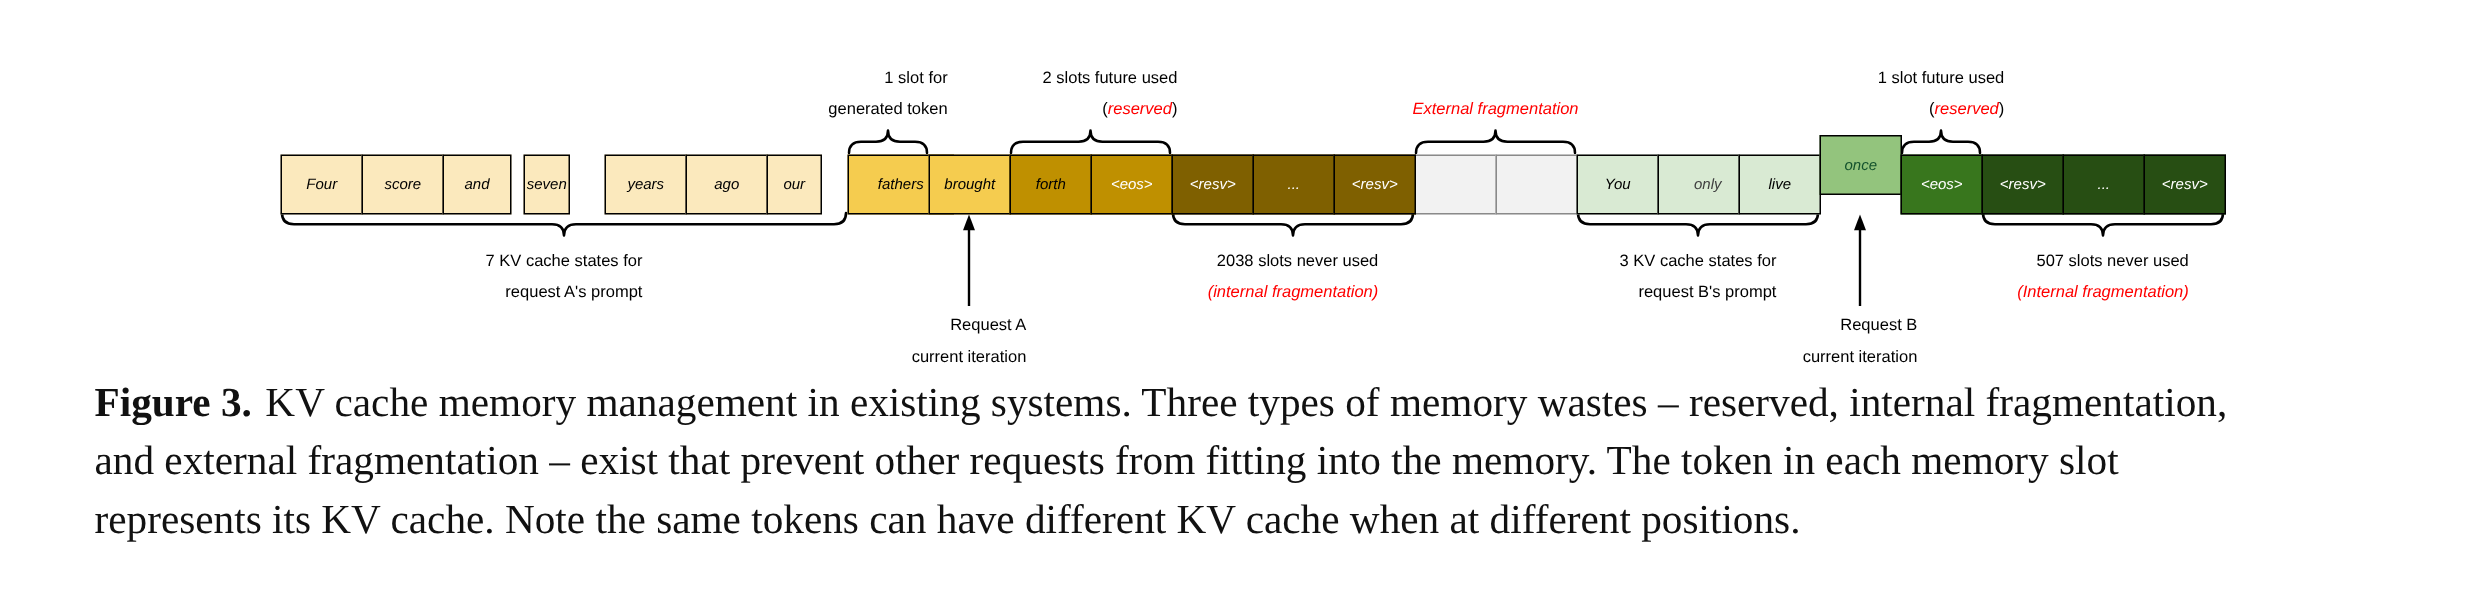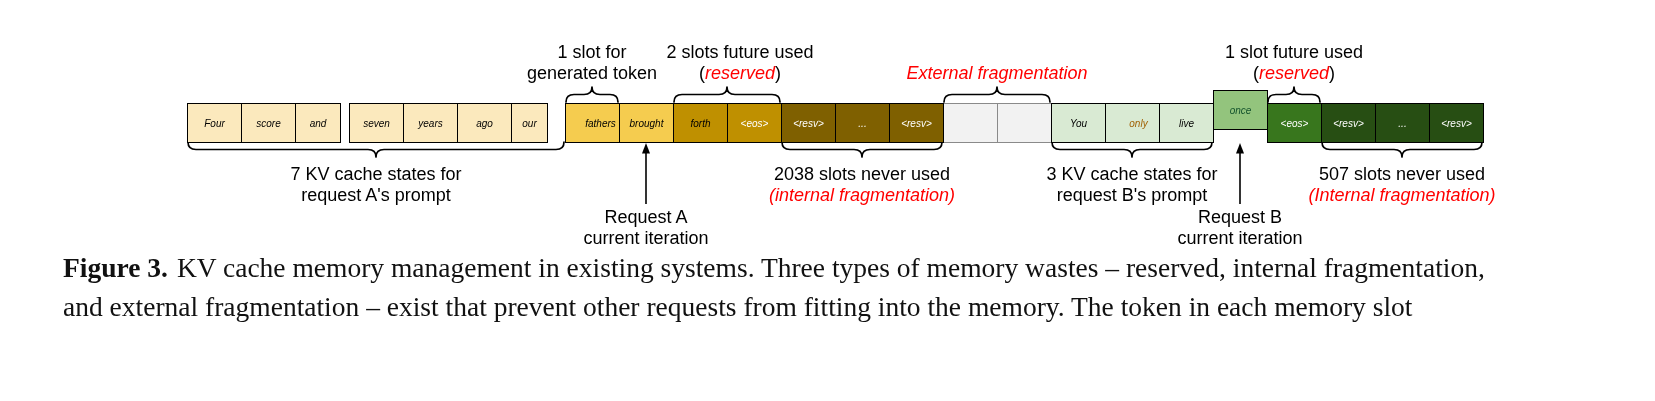--- a/index.html
+++ b/index.html
@@ -2,52 +2,52 @@
 <html><head>
 <meta charset="utf-8">
 <style>
   html,body{margin:0;padding:0;background:#ffffff;}
   body{width:1655px;height:401px;overflow:hidden;position:relative;
        font-family:"Liberation Sans",sans-serif;}
   .figure{position:absolute;left:0;top:0;width:1655px;height:250px;}
   .slot{position:absolute;box-sizing:border-box;height:40px;
         display:flex;align-items:center;justify-content:center;
         font-style:italic;font-size:10px;white-space:nowrap;}
-  .ann-label{position:absolute;transform:translateX(-50%);text-align:center;
-             font-size:18px;line-height:21px;color:#000;white-space:nowrap;}
+  .ann-label{position:absolute;transform:translateX(-50%);text-align:right;
+             font-size:11px;line-height:21px;color:#000;white-space:nowrap;}
   .red-it{font-style:italic;}
   .brace,.ptr{position:absolute;overflow:visible;}
   .caption{position:absolute;left:63px;top:248px;
            font-family:"Liberation Serif",serif;font-size:27.5px;
            line-height:39px;color:#111;}
   .cap-line{white-space:nowrap;}
   .cap-label{font-weight:bold;margin-right:9px;}
 </style>
 </head>
 <body>
 
 <div class="figure" id="figure-canvas">
     <div class="slot" style="left: 187px; top: 103px; width: 55px; background: rgb(251, 233, 189); color: rgb(0, 0, 0); border: 1.5px solid rgb(0, 0, 0); z-index: 2;">Four</div>
     <div class="slot" style="left: 241px; top: 103px; width: 55px; background: rgb(251, 233, 189); color: rgb(0, 0, 0); border: 1.5px solid rgb(0, 0, 0); z-index: 2;">score</div>
     <div class="slot" style="left: 295px; top: 103px; width: 46px; background: rgb(251, 233, 189); color: rgb(0, 0, 0); border: 1.5px solid rgb(0, 0, 0); z-index: 2;">and</div>
-    <div class="slot" style="left: 349px; top: 103px; width: 55px; background: rgb(251, 233, 189); color: rgb(0, 0, 0); border: 1.5px solid rgb(0, 0, 0); z-index: 2;">seven</div>
+    <div class="slot" style="left: 349px; top: 103px; width: 31px; background: rgb(251, 233, 189); color: rgb(0, 0, 0); border: 1.5px solid rgb(0, 0, 0); z-index: 2;">seven</div>
     <div class="slot" style="left: 403px; top: 103px; width: 55px; background: rgb(251, 233, 189); color: rgb(0, 0, 0); border: 1.5px solid rgb(0, 0, 0); z-index: 2;">years</div>
     <div class="slot" style="left: 457px; top: 103px; width: 55px; background: rgb(251, 233, 189); color: rgb(0, 0, 0); border: 1.5px solid rgb(0, 0, 0); z-index: 2;">ago</div>
     <div class="slot" style="left: 511px; top: 103px; width: 37px; background: rgb(251, 233, 189); color: rgb(0, 0, 0); border: 1.5px solid rgb(0, 0, 0); z-index: 2;">our</div>
     <div class="slot" style="left: 565px; top: 103px; width: 71px; background: rgb(245, 204, 79); color: rgb(0, 0, 0); border: 1.5px solid rgb(0, 0, 0); z-index: 2;">fathers</div>
     <div class="slot" style="left: 619px; top: 103px; width: 55px; background: rgb(245, 204, 79); color: rgb(0, 0, 0); border: 1.5px solid rgb(0, 0, 0); z-index: 2;">brought</div>
     <div class="slot" style="left: 673px; top: 103px; width: 55px; background: rgb(191, 144, 0); color: #000000; border: 1.5px solid rgb(0, 0, 0); z-index: 2;">forth</div>
     <div class="slot" style="left: 727px; top: 103px; width: 55px; background: rgb(191, 144, 0); color: rgb(255, 255, 255); border: 1.5px solid rgb(0, 0, 0); z-index: 2;">&lt;eos&gt;</div>
     <div class="slot" style="left: 781px; top: 103px; width: 55px; background: rgb(127, 96, 0); color: rgb(255, 255, 255); border: 1.5px solid rgb(0, 0, 0); z-index: 2;">&lt;resv&gt;</div>
     <div class="slot" style="left: 835px; top: 103px; width: 55px; background: rgb(127, 96, 0); color: rgb(255, 255, 255); border: 1.5px solid rgb(0, 0, 0); z-index: 2;">...</div>
     <div class="slot" style="left: 889px; top: 103px; width: 55px; background: rgb(127, 96, 0); color: rgb(255, 255, 255); border: 1.5px solid rgb(0, 0, 0); z-index: 2;">&lt;resv&gt;</div>
     <div class="slot" style="left: 943px; top: 103px; width: 55px; background: rgb(242, 242, 242); color: rgb(0, 0, 0); border: 1.5px solid rgb(138, 138, 138); z-index: 1;"></div>
     <div class="slot" style="left: 997px; top: 103px; width: 55px; background: rgb(242, 242, 242); color: rgb(0, 0, 0); border: 1.5px solid rgb(138, 138, 138); z-index: 1;"></div>
     <div class="slot" style="left: 1051px; top: 103px; width: 55px; background: rgb(217, 234, 211); color: rgb(0, 0, 0); border: 1.5px solid rgb(0, 0, 0); z-index: 2;">You</div>
-    <div class="slot" style="left: 1105px; top: 103px; width: 55px; background: rgb(217, 234, 211); color: #a16207; border: 1.5px solid rgb(0, 0, 0); z-index: 2; padding-left: 12px;">only</div>
+    <div class="slot" style="left: 1105px; top: 103px; width: 55px; background: rgb(217, 234, 211); color: #404040; border: 1.5px solid rgb(0, 0, 0); z-index: 2; padding-left: 12px;">only</div>
     <div class="slot" style="left: 1159px; top: 103px; width: 55px; background: rgb(217, 234, 211); color: rgb(0, 0, 0); border: 1.5px solid rgb(0, 0, 0); z-index: 2;">live</div>
     <div class="slot" style="left: 1213px; top: 90px; width: 55px; background: rgb(147, 196, 125); color: #14532d; border: 1.5px solid rgb(0, 0, 0); z-index: 2;">once</div>
     <div class="slot" style="left: 1267px; top: 103px; width: 55px; background: rgb(56, 118, 29); color: rgb(255, 255, 255); border: 1.5px solid rgb(0, 0, 0); z-index: 2;">&lt;eos&gt;</div>
     <div class="slot" style="left: 1321px; top: 103px; width: 55px; background: rgb(39, 78, 19); color: rgb(255, 255, 255); border: 1.5px solid rgb(0, 0, 0); z-index: 2;">&lt;resv&gt;</div>
     <div class="slot" style="left: 1375px; top: 103px; width: 55px; background: rgb(39, 78, 19); color: rgb(255, 255, 255); border: 1.5px solid rgb(0, 0, 0); z-index: 2;">...</div>
     <div class="slot" style="left: 1429px; top: 103px; width: 55px; background: rgb(39, 78, 19); color: rgb(255, 255, 255); border: 1.5px solid rgb(0, 0, 0); z-index: 2;">&lt;resv&gt;</div>
     <svg width="54" height="17" class="brace" style="left: 565px; top: 86px;">
       <path d="M 1 16 Q 1 8.5 9 8.5 L 19 8.5 Q 27 8.5 27 1 Q 27 8.5 35 8.5 L 45 8.5 Q 53 8.5 53 16" fill="none" stroke="#000" stroke-width="1.7" stroke-linecap="round" stroke-linejoin="round"></path>
     </svg>
     <div class="ann-label" style="left: 592px; top: 42px;">
@@ -118,13 +118,14 @@
       <div>Request B</div>
       <div>current iteration</div>
     </div>
   </div>
 
 <div class="caption">
   <div class="cap-line">
     <span class="cap-label">Figure 3.</span><span>KV cache memory management in existing systems. Three types of memory wastes – reserved, internal fragmentation,</span>
   </div>
   <div class="cap-line">and external fragmentation – exist that prevent other requests from fitting into the memory. The token in each memory slot</div>
+  <div class="cap-line">represents its KV cache. Note the same tokens can have different KV cache when at different positions.</div>
 </div>
 
 </body></html>

